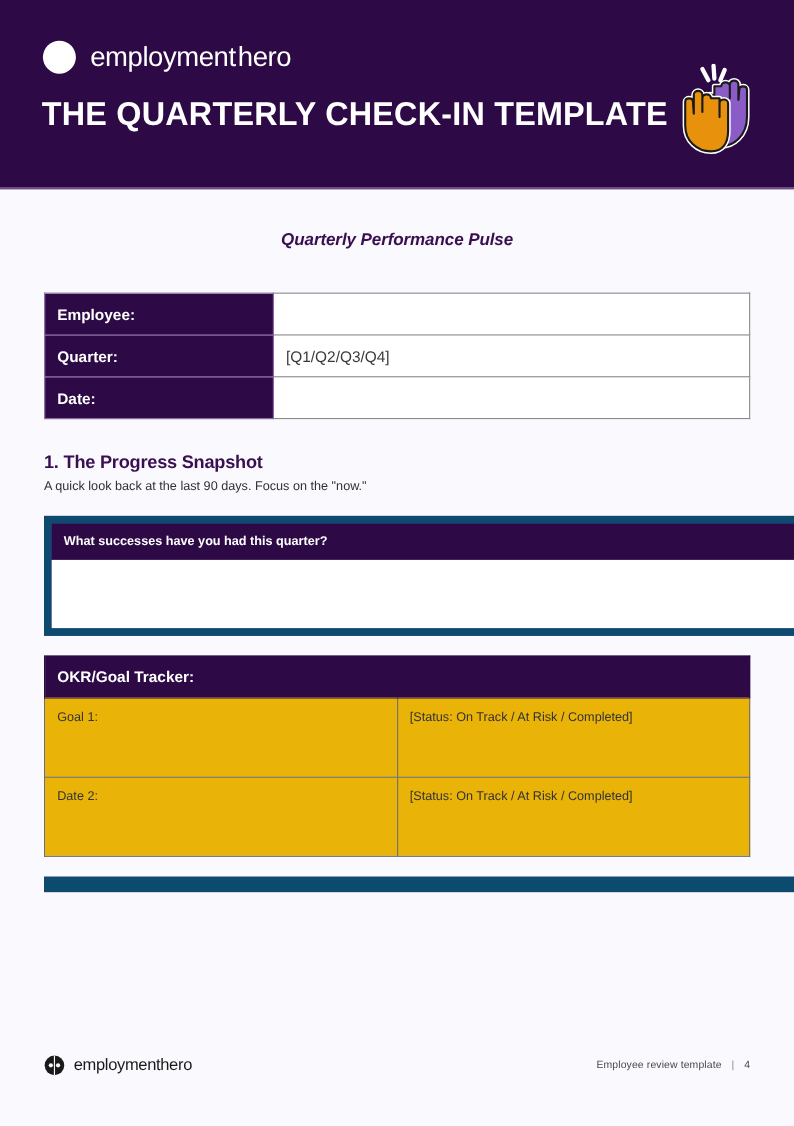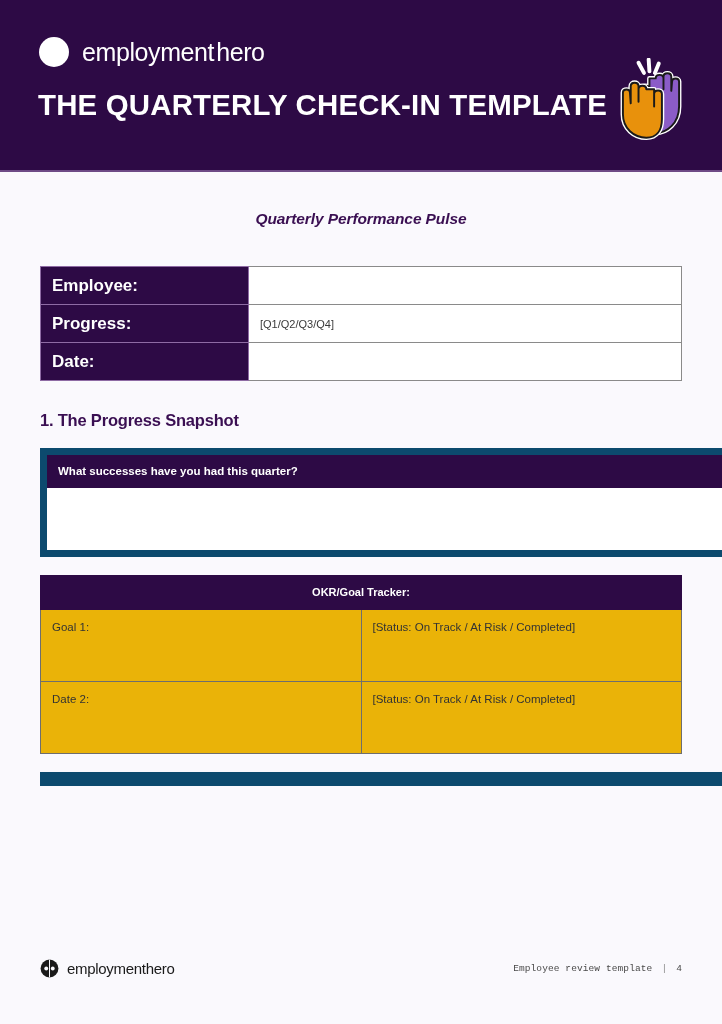--- a/index.html
+++ b/index.html
@@ -106,28 +106,28 @@
   .info-table td {
     height: 38px;
     padding: 0 11px;
     vertical-align: middle;
     box-sizing: border-box;
   }
   .info-label {
     width: 208px;
     background: #2D0A45;
     color: #ffffff;
-    font-size: 17px;
+    font-size: 14px;
     font-weight: 700;
     border: 1px solid #8E6BA4;
   }
   .info-value {
     background: #ffffff;
     color: #3A3A3A;
-    font-size: 11px;
+    font-size: 14px;
     border: 1px solid #8A8A8A;
   }
 
   
   .block-heading {
     margin: 30px 0 0 0;
     color: #3A0F52;
     font-size: 16.5px;
     font-weight: 700;
     letter-spacing: -0.2px;
@@ -168,25 +168,25 @@
   
   .goal-table {
     margin-top: 18px;
     width: 642px;
     border-collapse: collapse;
     table-layout: fixed;
   }
   .goal-head-cell {
     background: #2D0A45;
     color: #ffffff;
-    font-size: 11px;
+    font-size: 14px;
     font-weight: 700;
     padding: 10px 11px 11px 11px;
     border: 1px solid #2D0A45;
-    text-align: center;
+    text-align: left;
   }
   .goal-cell {
     background: #eab308;
     color: #333333;
     font-size: 11.5px;
     border: 1px solid #6E6E6E;
     padding: 11px 11px 0 11px;
     height: 72px;
     vertical-align: top;
     box-sizing: border-box;
@@ -220,21 +220,20 @@
     letter-spacing: -0.3px;
     white-space: nowrap;
   }
   .footer-meta {
     display: flex;
     align-items: center;
     gap: 9px;
     color: #4A4A4A;
     font-size: 9.5px;
     letter-spacing: 0.1px;
-    font-family: Liberation Mono, monospace;
   }
   .footer-sep { color: #8A8A8A; }
   .footer-page { color: #4A4A4A; }
 </style>
 </head>
 <body>
 
 <div class="page">
 
   <div class="header">
@@ -278,31 +277,32 @@
 
     <h2 class="section-title">Quarterly Performance Pulse</h2>
 
     <table class="info-table">
       <tbody>
         <tr>
           <td class="info-label">Employee:</td>
           <td class="info-value"></td>
         </tr>
         <tr>
-          <td class="info-label">Progress:</td>
+          <td class="info-label">Quarter:</td>
           <td class="info-value">[Q1/Q2/Q3/Q4]</td>
         </tr>
         <tr>
           <td class="info-label">Date:</td>
           <td class="info-value"></td>
         </tr>
       </tbody>
     </table>
 
     <h3 class="block-heading">1. The Progress Snapshot</h3>
+    <p class="block-sub">A quick look back at the last 90 days. Focus on the "now."</p>
 
     <div class="prompt-box">
       <div class="prompt-head">What successes have you had this quarter?</div>
       <div class="prompt-body"></div>
     </div>
 
     <table class="goal-table">
       <tbody>
         <tr>
           <td class="goal-head-cell" colspan="2">OKR/Goal Tracker:</td>

